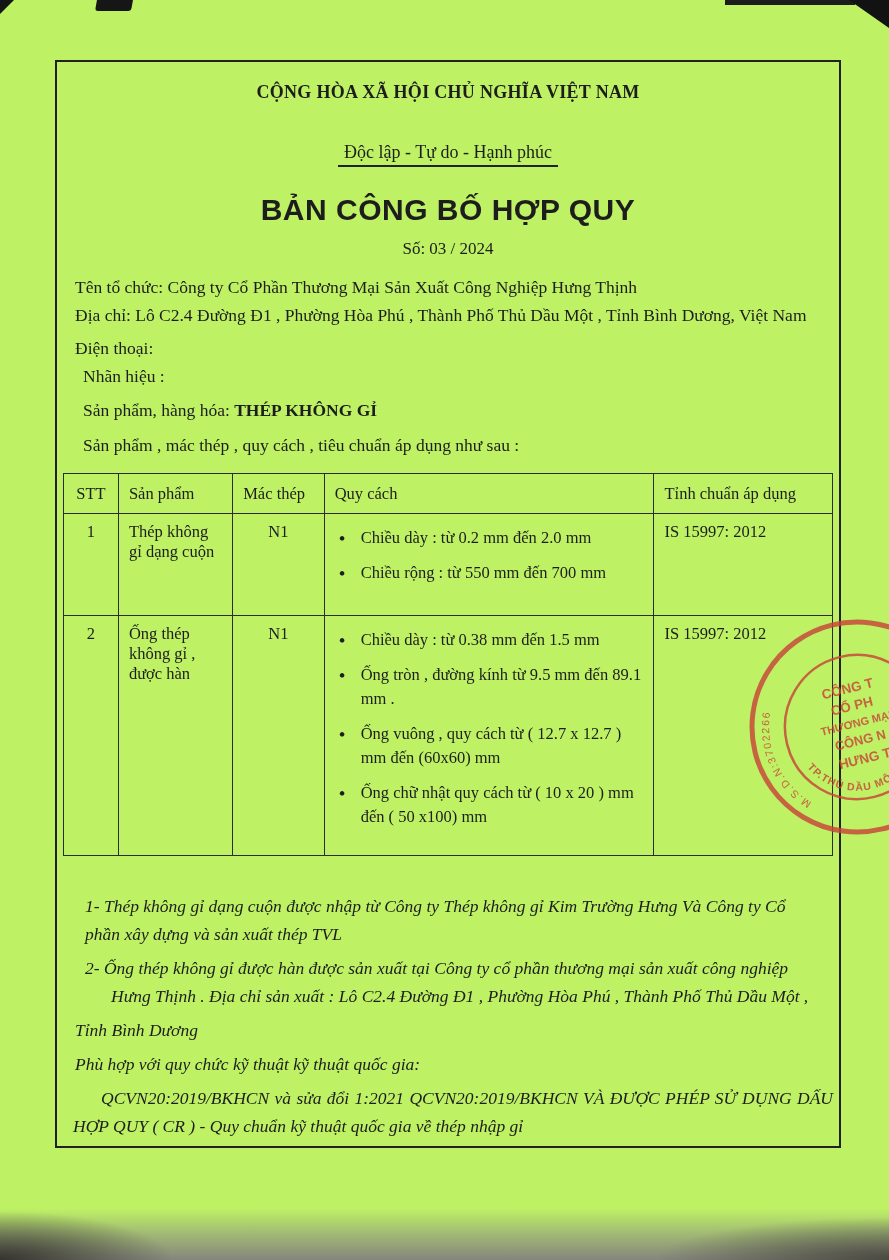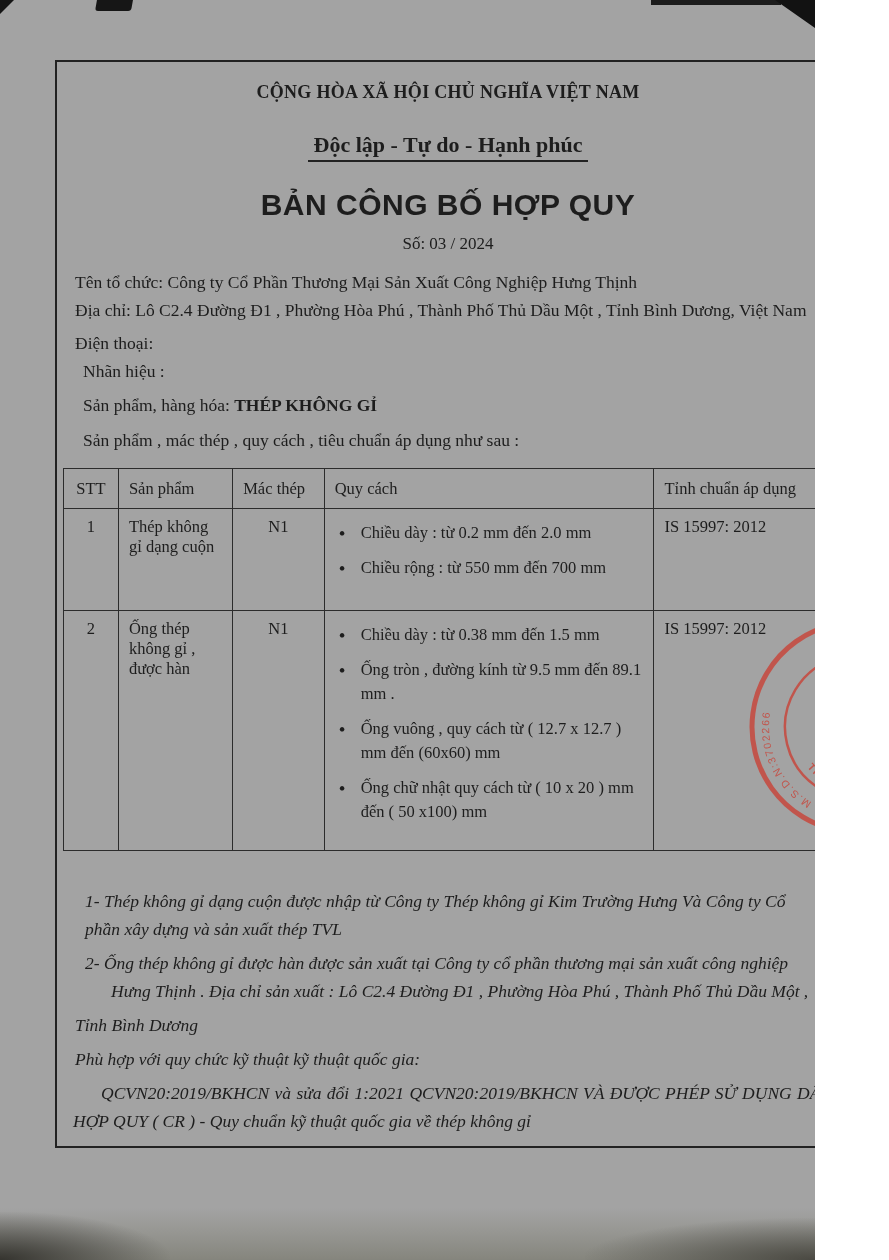--- a/index.html
+++ b/index.html
@@ -1,35 +1,35 @@
 <!DOCTYPE html>
 <html><head>
 <meta charset="utf-8">
 <style>
   * { margin:0; padding:0; box-sizing:border-box; }
   html,body { background:#ffffff; }
   .page {
     position:relative;
-    width:815px; height:1260px;
-    background:#a3a3a3;
+    width:889px; height:1260px;
+    background:#bef264;
     overflow:hidden;
     font-family:"Liberation Serif","DejaVu Serif",serif;
     color:#1d1d1d;
   }
   .border-box {
     position:absolute; left:55px; top:60px;
     width:786px; height:1088px;
     border:2px solid #222;
     padding:20px 18px 0 18px;
   }
   .nat-header { text-align:center; }
   .country { font-size:18px; font-weight:bold; letter-spacing:.3px; }
   .motto {
-    display:inline-block; margin-top:11px; padding:0 6px 2px 6px;
-    font-size:22px; font-weight:bold;
+    display:inline-block; margin-top:21px; padding:0 6px 2px 6px;
+    font-size:18px; font-weight:normal;
     border-bottom:2px solid #222;
   }
   .doc-title {
     margin-top:26px; text-align:center;
     font-family:"Liberation Sans","DejaVu Sans",sans-serif;
     font-size:30px; font-weight:bold; letter-spacing:.5px;
   }
   .doc-number { margin-top:12px; text-align:center; font-size:17px; }
   .para { font-size:17.5px; line-height:1.62; }
   .first-para { margin-top:14px; }
@@ -162,21 +162,21 @@
           <td class="c-tc">IS 15997: 2012</td>
         </tr>
       </tbody>
     </table>
 
     <div class="notes">
       <p class="note">1-  Thép không gỉ dạng cuộn được nhập từ Công ty Thép không gỉ Kim Trường Hưng Và Công ty Cổ phần xây dựng và sản xuất thép TVL</p>
       <p class="note note-hang">2-  Ống thép không gỉ được hàn được sản xuất tại Công ty cổ phần thương mại sản xuất công nghiệp Hưng Thịnh . Địa chỉ sản xuất : Lô C2.4 Đường Đ1 , Phường Hòa Phú , Thành Phố Thủ Dầu Một ,</p>
       <p class="note note-plain">Tỉnh Bình Dương</p>
       <p class="note note-plain">Phù hợp với quy chức kỹ thuật kỹ thuật quốc gia:</p>
-      <p class="note final-para">QCVN20:2019/BKHCN  và  sửa  đổi  1:2021  QCVN20:2019/BKHCN  VÀ  ĐƯỢC PHÉP SỬ DỤNG DẤU HỢP QUY ( CR ) -  Quy chuẩn kỹ thuật quốc gia về thép không gỉ</p>
+      <p class="note final-para">QCVN20:2019/BKHCN  và  sửa  đổi  1:2021  QCVN20:2019/BKHCN  VÀ  ĐƯỢC PHÉP SỬ DỤNG DẤU HỢP QUY ( CR ) -  Quy chuẩn kỹ thuật quốc gia về thép nhập gỉ</p>
     </div>
 
   </div>
 
   <div class="stamp">
     <svg width="230" height="230" viewBox="0 0 230 230">
       <g transform="rotate(-14 115 115)">
         <circle cx="115" cy="115" r="105" fill="none" stroke="#c8453a" stroke-width="5"></circle>
         <circle cx="115" cy="115" r="72" fill="none" stroke="#c8453a" stroke-width="2.5"></circle>
         <defs>

